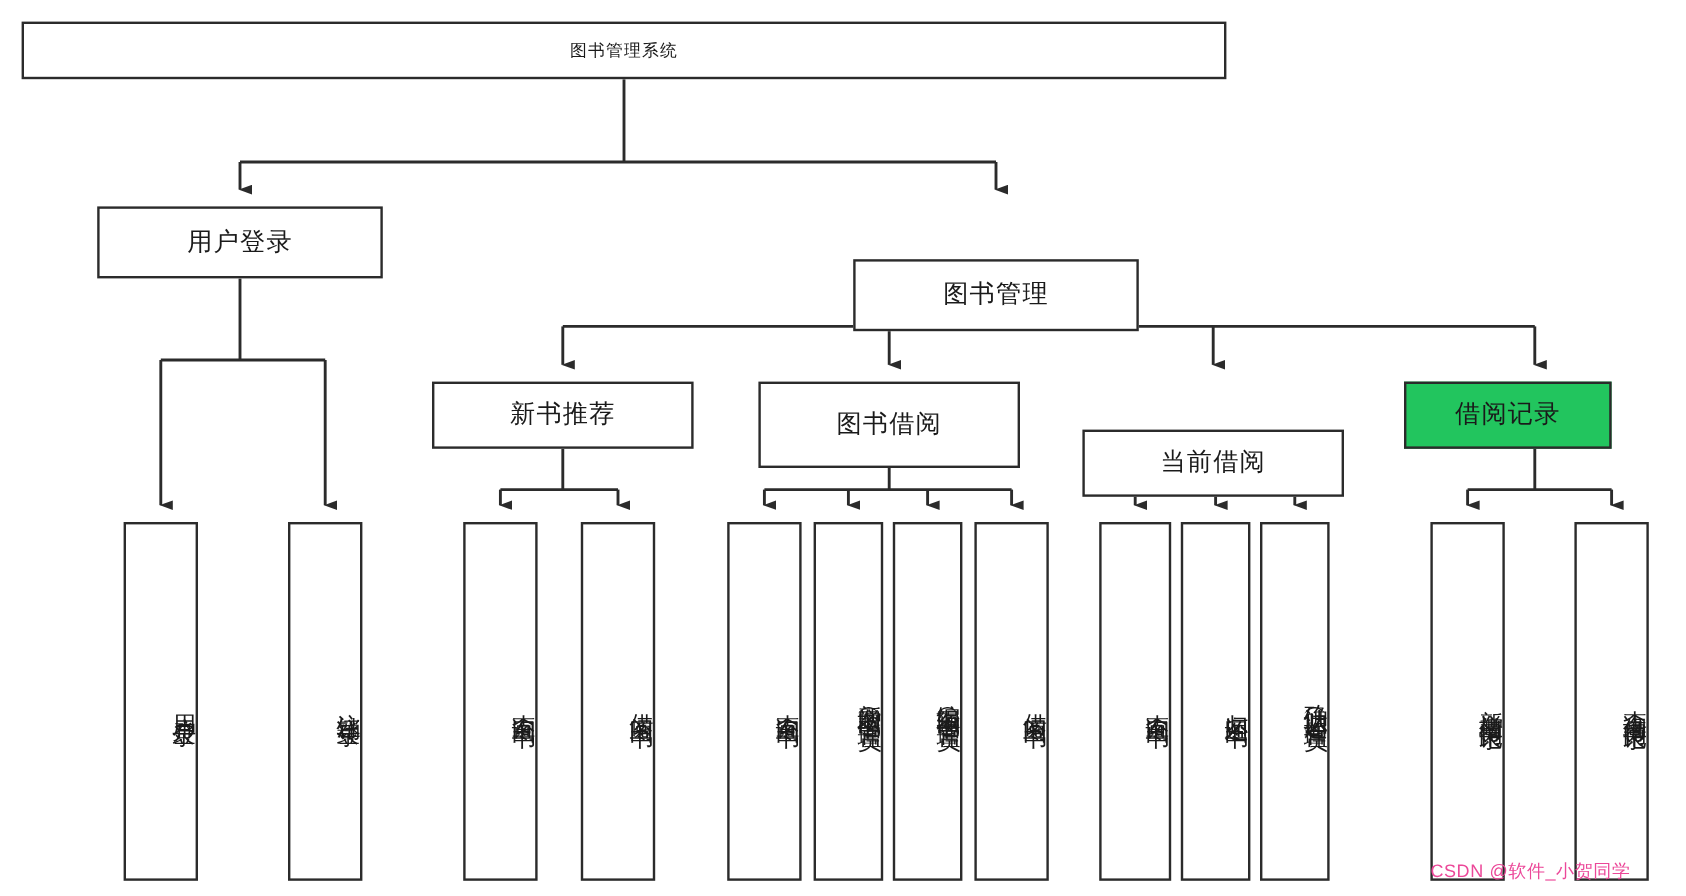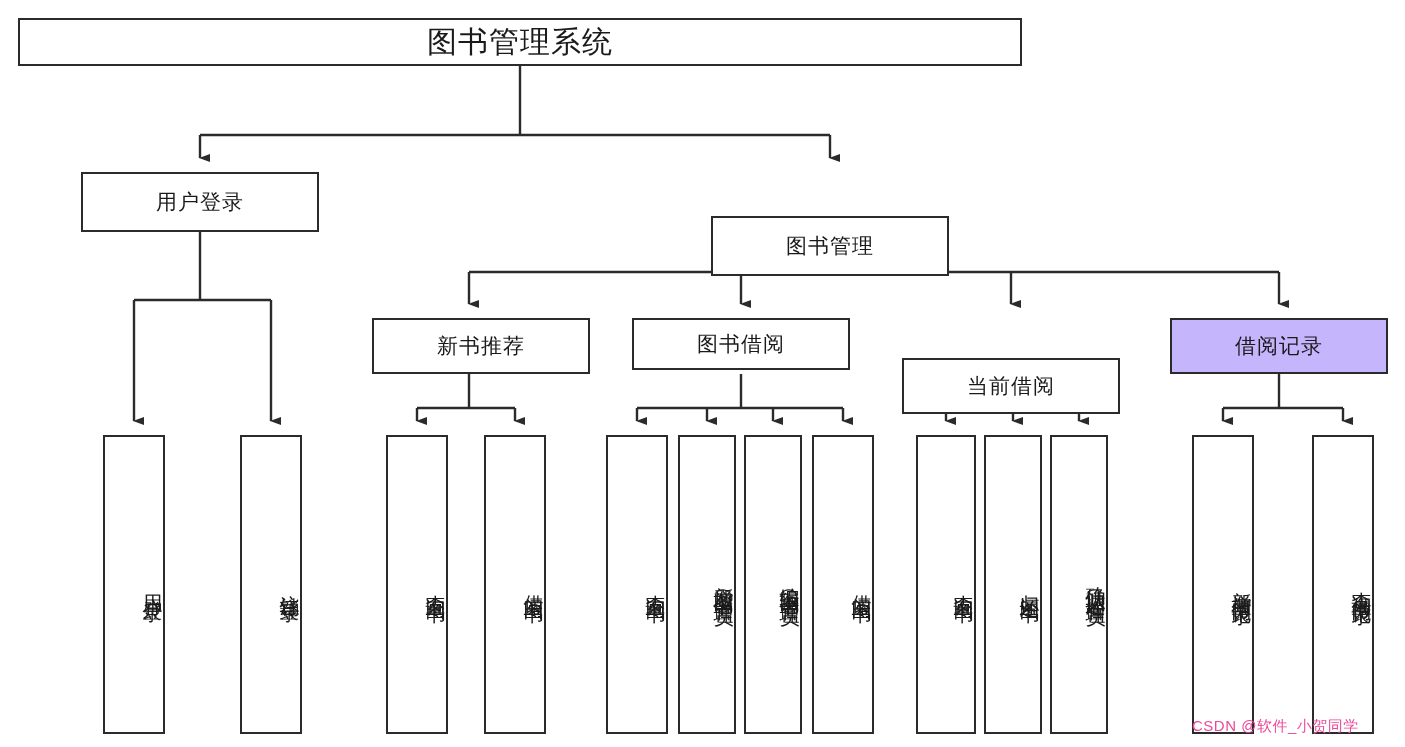--- a/index.html
+++ b/index.html
@@ -36,21 +36,21 @@
     justify-content: center;
     color: #1a1a1a;
   }
   .node-h {
     font-size: 21px;
     letter-spacing: 1px;
     line-height: 1.2;
     white-space: nowrap;
   }
   .node-root {
-    font-size: 30px;
+    font-size: 14px;
   }
   .node-v {
     writing-mode: vertical-rl;
     text-orientation: upright;
     align-items: flex-start;
     justify-content: center;
     padding-top: 10px;
     padding-bottom: 10px;
   }
   .node-v .vlabel {
@@ -129,30 +129,30 @@
     <span>图书管理系统</span>
   </div>
 
   <div class="node node-h" style="left: 81px; top: 172px; width: 238px; height: 60px; border-color: rgb(43, 43, 43); background: rgb(255, 255, 255); color: rgb(26, 26, 26);">
     <span>用户登录</span>
   </div>
   <div class="node node-h" style="left: 711px; top: 172px; width: 238px; height: 60px; border-color: rgb(43, 43, 43); background: rgb(255, 255, 255); color: rgb(26, 26, 26); margin-top: 44px;">
     <span>图书管理</span>
   </div>
 
-  <div class="node node-h" style="left: 372px; top: 318px; width: 218px; height: 56px; border-color: rgb(43, 43, 43); background: rgb(255, 255, 255); color: rgb(26, 26, 26);">
+  <div class="node node-h" style="left: 360px; top: 318px; width: 218px; height: 56px; border-color: rgb(43, 43, 43); background: rgb(255, 255, 255); color: rgb(26, 26, 26);">
     <span>新书推荐</span>
   </div>
-  <div class="node node-h" style="left: 632px; top: 318px; width: 218px; height: 52px; border-color: rgb(43, 43, 43); background: rgb(255, 255, 255); color: rgb(26, 26, 26);">
+  <div class="node node-h" style="left: 632px; top: 318px; width: 218px; height: 72px; border-color: rgb(43, 43, 43); background: rgb(255, 255, 255); color: rgb(26, 26, 26);">
     <span>图书借阅</span>
   </div>
   <div class="node node-h" style="left: 902px; top: 318px; width: 218px; height: 56px; border-color: rgb(43, 43, 43); background: rgb(255, 255, 255); color: rgb(26, 26, 26); margin-top: 40px;">
     <span>当前借阅</span>
   </div>
-  <div class="node node-h" style="left: 1170px; top: 318px; width: 218px; height: 56px; border-color: rgb(43, 43, 43); background: #c4b5fd; color: rgb(26, 26, 26);">
+  <div class="node node-h" style="left: 1170px; top: 318px; width: 173px; height: 56px; border-color: rgb(43, 43, 43); background: #22c55e; color: rgb(26, 26, 26);">
     <span>借阅记录</span>
   </div>
 
   <div class="node node-v" style="left: 103px; top: 435px; width: 62px; height: 299px; border-color: rgb(43, 43, 43); background: rgb(255, 255, 255); color: rgb(26, 26, 26);">
     <span class="vlabel">用户登录</span>
   </div>
   <div class="node node-v" style="left: 240px; top: 435px; width: 62px; height: 299px; border-color: rgb(43, 43, 43); background: rgb(255, 255, 255); color: rgb(26, 26, 26);">
     <span class="vlabel">注销登录</span>
   </div>
   <div class="node node-v" style="left: 386px; top: 435px; width: 62px; height: 299px; border-color: rgb(43, 43, 43); background: rgb(255, 255, 255); color: rgb(26, 26, 26);">

